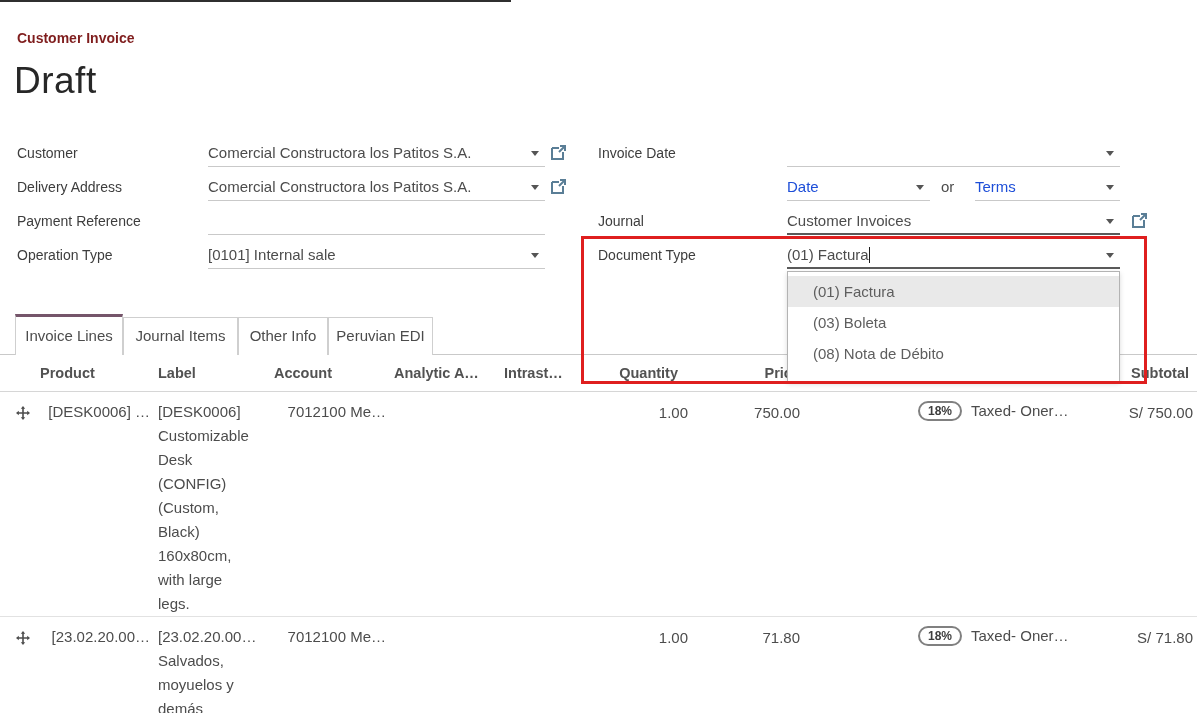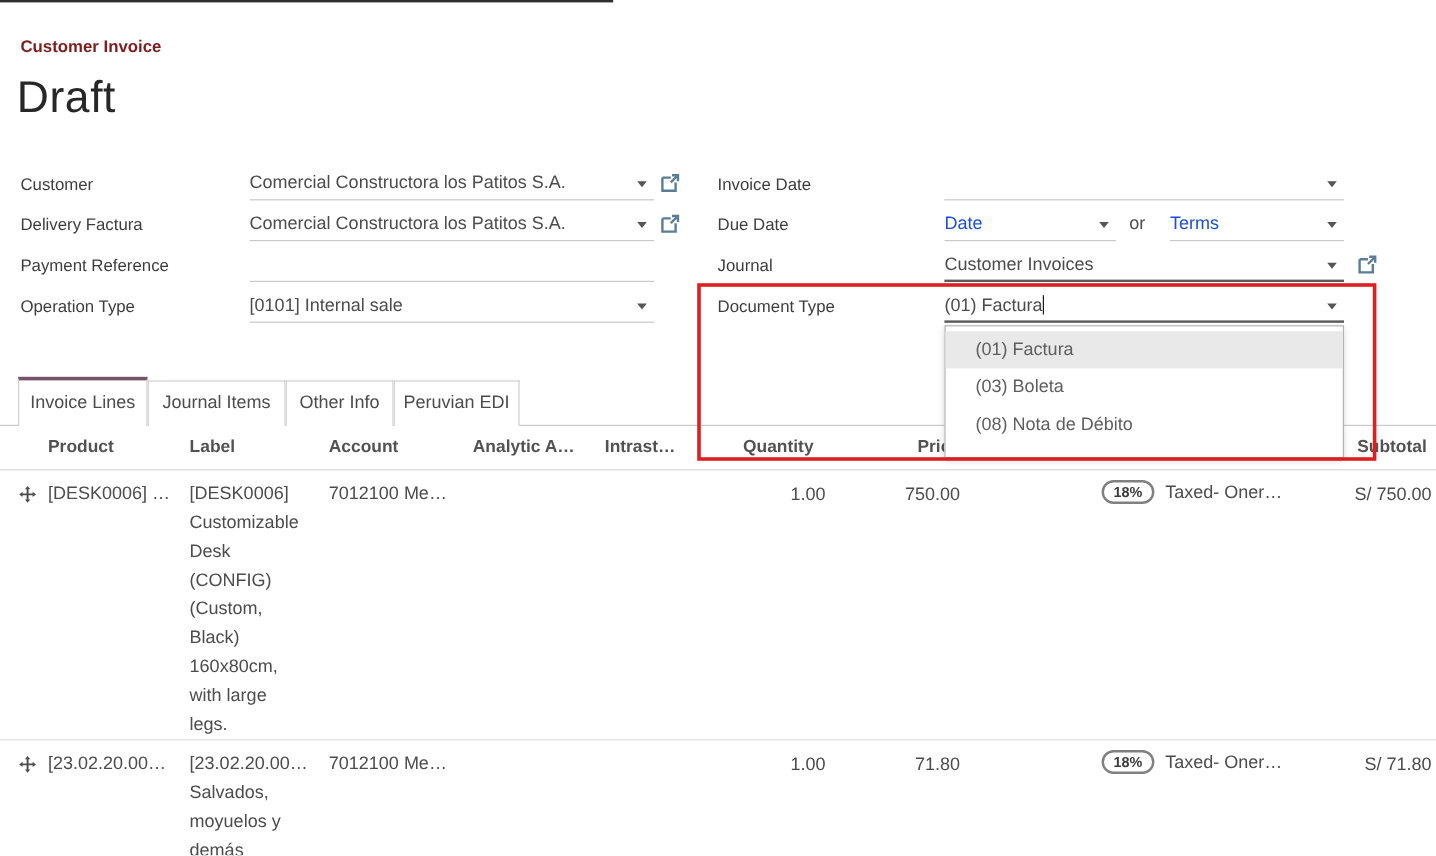--- a/index.html
+++ b/index.html
@@ -55,21 +55,21 @@
   .table { position:absolute; left:0; top:355px; width:1197px; }
   .thead, .trow { display:grid; grid-template-columns:35px 115px 114px 122px 112px 67px 123px 112px 292px 1fr; }
   .thead { height:37px; border-bottom:1px solid #d6d6d6; }
   .th { font-size:14.5px; font-weight:bold; color:#525252; padding-top:10px; white-space:nowrap; overflow:hidden; }
   .th.pl { padding-left:8px; }
   .th.num { text-align:right; }
   .th.qty { padding-right:10px; }
   .th.sub { padding-right:8px; }
   .trow { border-bottom:1px solid #e2e2e2; }
   .td { font-size:15px; color:#4c4c4c; padding-top:8px; line-height:24px; }
-  .td.nowrap { white-space:nowrap; overflow:hidden; }
+  .td.nowrap { white-space:nowrap; overflow:hidden;text-align:right; }
   .td.pl { padding-left:8px; }
   .td.prod { padding-left:5px; }
   .td.lbl { padding-right:8px; }
   .td.num { text-align:right; line-height:20px; padding-top:11px; }
   .td.sub { padding-right:4px; }
   .td.tax { padding-left:118px; padding-top:7px; white-space:nowrap; }
   .handle { padding-left:16px; padding-top:11px; }
   .tax-pill { display:inline-block; border:2px solid #808080; border-radius:11px; padding:0 8px;
               font-size:12px; font-weight:bold; color:#3d3d3d; height:20px; line-height:16px; vertical-align:1px; }
   .tax-name { margin-left:9px; font-size:15px; color:#4c4c4c; }
@@ -92,21 +92,21 @@
     </div>
     <span class="extlink" style="left:550px">
       <svg width="17" height="17" viewBox="0 0 17 17">
           <path d="M2 4 h7 M2 4 v11 h11 v-7" fill="none" stroke="#5a7e96" stroke-width="2"></path>
           <path d="M9 8 L15 2 M10 2 h5 v5" fill="none" stroke="#5a7e96" stroke-width="2"></path>
         </svg>
     </span>
   </div>
 
   <div class="frow" style="top:173px">
-    <span class="flabel l">Delivery Factura</span>
+    <span class="flabel l">Delivery Address</span>
     <div class="fctrl lcol">
       <span class="fval">Comercial Constructora los Patitos S.A.</span>
       <span class="caret"></span>
     </div>
     <span class="extlink" style="left:550px">
       <svg width="17" height="17" viewBox="0 0 17 17">
           <path d="M2 4 h7 M2 4 v11 h11 v-7" fill="none" stroke="#5a7e96" stroke-width="2"></path>
           <path d="M9 8 L15 2 M10 2 h5 v5" fill="none" stroke="#5a7e96" stroke-width="2"></path>
         </svg>
     </span>
@@ -129,21 +129,20 @@
 
   <div class="frow" style="top:139px">
     <span class="flabel r">Invoice Date</span>
     <div class="fctrl rcol">
       <span class="fval"></span>
       <span class="caret"></span>
     </div>
   </div>
 
   <div class="frow" style="top:173px">
-    <span class="flabel r">Due Date</span>
     <div class="fctrl" style="left:787px; width:143px;">
       <span class="fval placeholder">Date</span>
       <span class="caret"></span>
     </div>
     <span class="ortext">or</span>
     <div class="fctrl" style="left:975px; width:145px;">
       <span class="fval placeholder">Terms</span>
       <span class="caret"></span>
     </div>
   </div>

